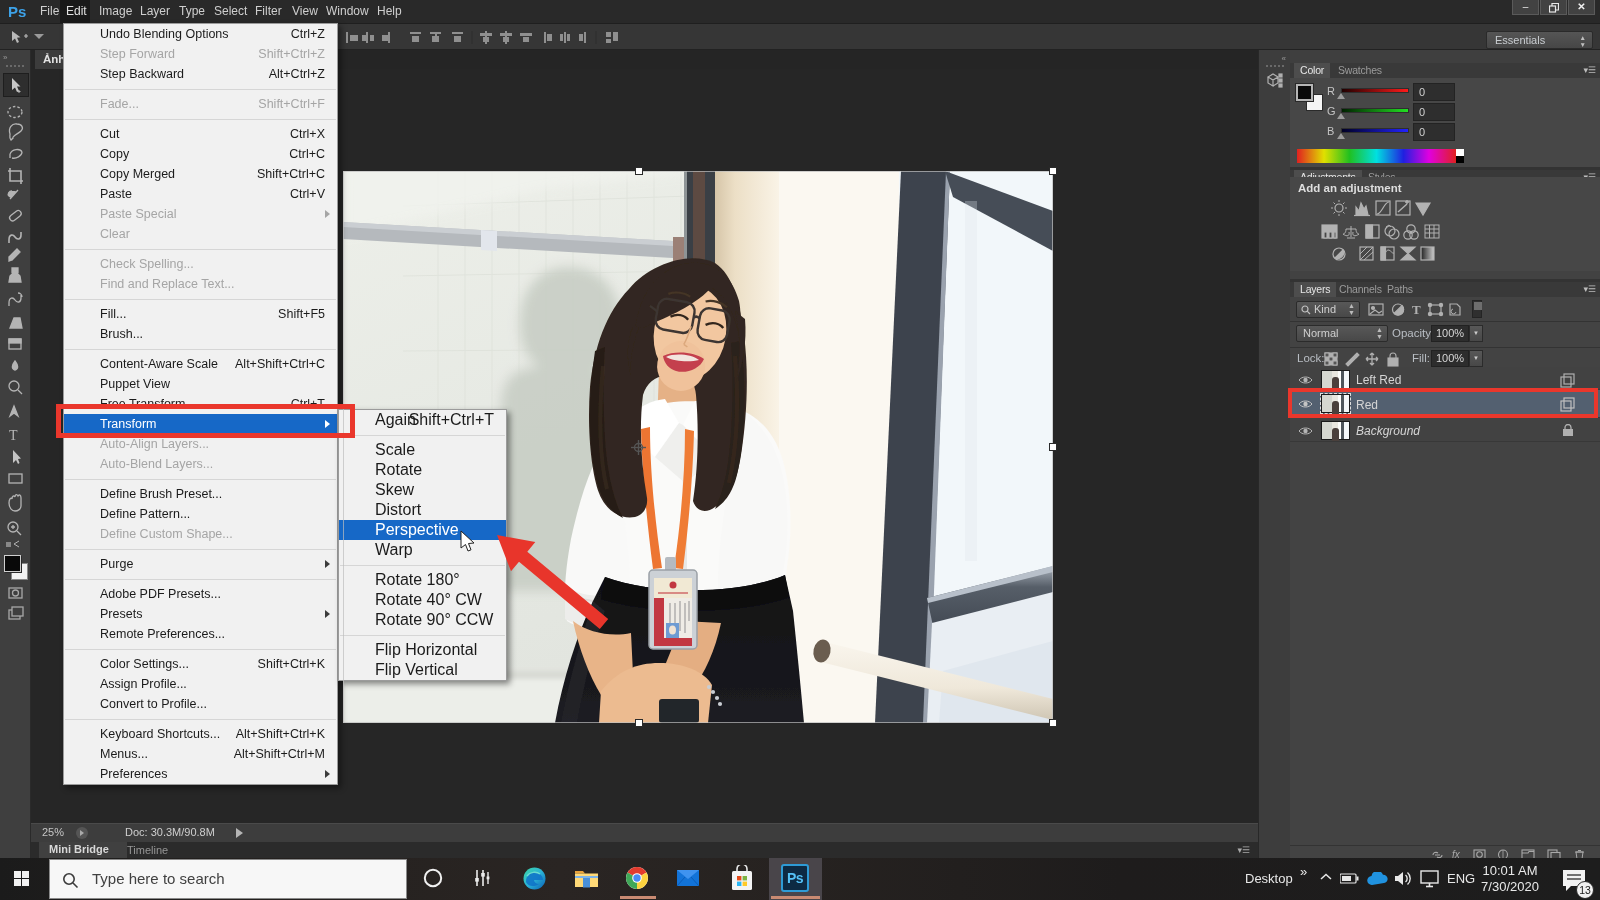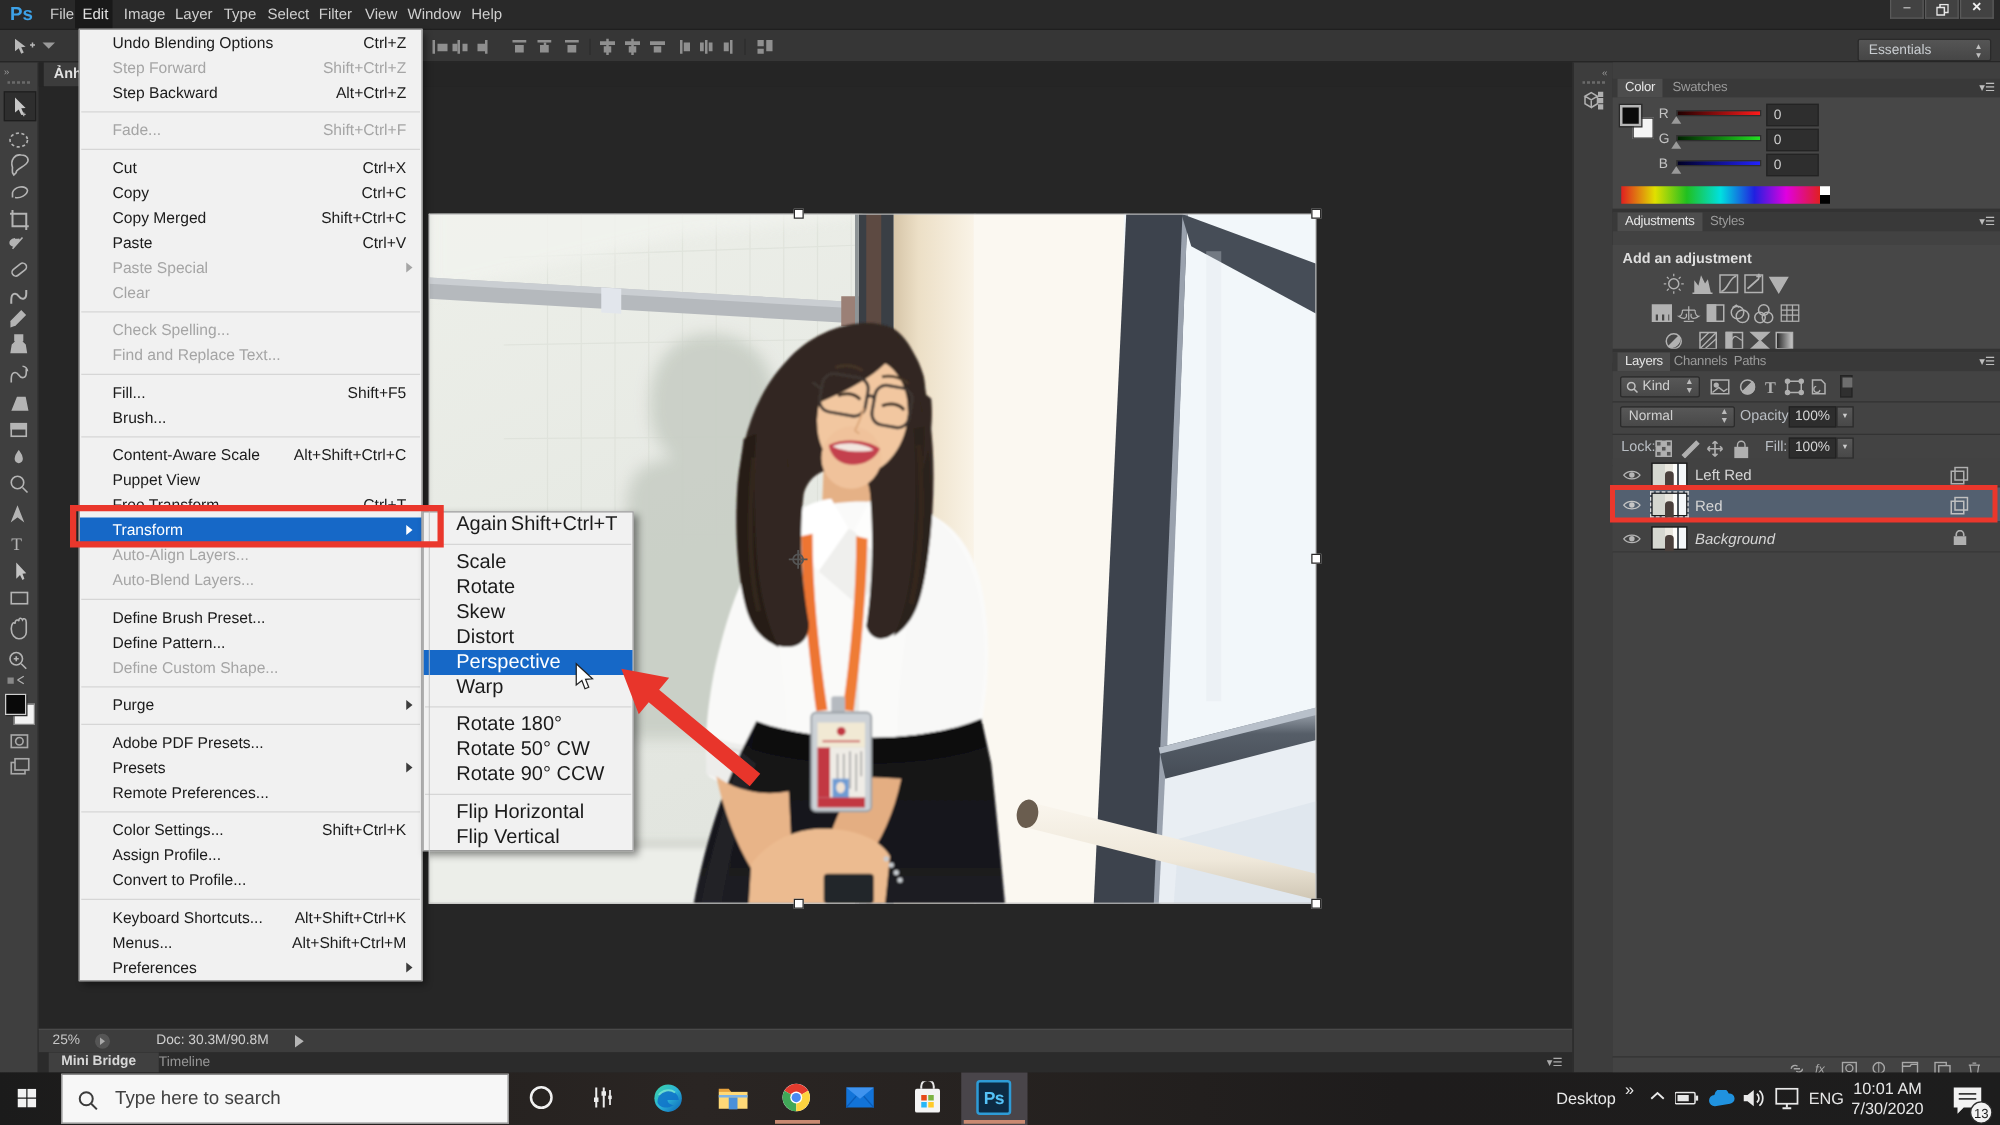--- a/index.html
+++ b/index.html
@@ -20,21 +20,21 @@
 #taskbar{left:0;top:858px;width:1600px;height:42px;background:linear-gradient(90deg,#1b1b1b 0%,#23201e 15%,#2a2523 35%,#262220 50%,#1e1c1c 70%,#1d1d1d 100%)}
 .panel-tabs{position:absolute;left:0;width:310px;height:15px;background:#393939}
 .ptab{position:absolute;top:0;height:15px;line-height:15px;font-size:10.5px;padding:0 6px;color:#9b9b9b;letter-spacing:-0.2px}
 .ptab.act{background:#4d4d4d;color:#e6e6e6}
 .pmenu{position:absolute;right:4px;color:#bdbdbd;font-size:9px;top:2px}
 .lrow{position:absolute;left:0;width:310px;height:24px;background:#424242;border-bottom:1px solid #383838;color:#d5d5d5;font-size:12px}
 .thumb{position:absolute;left:31px;top:2px;width:29px;height:19px;background:linear-gradient(90deg,#d5d7d0 0 36%,#e9e7df 36% 60%,#fdfdfb 60% 72%,#4e555b 72% 80%,#f4f7f9 80% 100%);border:1px solid #1a1a1a}
 .thumb:after{content:"";position:absolute;left:10px;top:6px;width:7px;height:13px;background:#4a403c;border-radius:3px 3px 0 0}
 #editmenu{left:63px;top:23px;width:275px;background:#f1f1f1;border:1px solid #9b9b9b;box-shadow:3px 3px 6px rgba(0,0,0,.45);color:#1b1b1b;font-size:12.5px}
 #submenu{left:338px;top:409px;width:169px;background:#f1f1f1;border:1px solid #9b9b9b;box-shadow:3px 3px 6px rgba(0,0,0,.45);color:#1b1b1b;font-size:16px}
-.m-item{position:relative;height:20px;line-height:20px;padding-left:26px}
+.m-item{position:relative;height:20px;line-height:20px;padding-left:36px}
 .m-item .sc{position:absolute;right:12px}
 .m-item.dis{color:#a5a5a5}
 .m-sep{height:1px;background:#d6d6d6;margin:4.5px 1px}
 .m-arrow{position:absolute;right:7px;top:5.5px;width:0;height:0;border-left:5px solid #3c3c3c;border-top:4px solid transparent;border-bottom:4px solid transparent}
 .m-item.dis .m-arrow{border-left-color:#a5a5a5}
 .hl{background:#1668c7;color:#fff}
 .hl .m-arrow{border-left-color:#fff}
 .redbox{position:absolute;border:5px solid #ea372c;z-index:60}
 .cval{position:absolute;left:123px;width:42px;height:18px;background:#2e2e2e;border:1px solid #232323;color:#cfcfcf;font-size:11px;line-height:17px;padding-left:5px}
 .handle{position:absolute;width:8px;height:8px;background:#fff;border:1px solid #2a2a2a;z-index:21}
@@ -214,21 +214,21 @@
   <div style="position:absolute;left:166px;top:71px;width:8px;height:7px;background:#fff"></div>
   <div style="position:absolute;left:166px;top:78px;width:8px;height:7px;background:#000"></div>
 </div>
 
 <div style="position:absolute;left:0;top:117px;width:310px;height:3px;background:#333"></div>
 <div class="panel-tabs" style="top:120px">
   <div class="ptab act" style="left:4px">Adjustments</div>
   <div class="ptab" style="left:72px">Styles</div>
   <div class="pmenu">▾☰</div>
 </div>
-<div style="position:absolute;left:0;top:146px;width:310px;height:94px;background:#474747">
+<div style="position:absolute;left:0;top:127px;width:310px;height:94px;background:#474747">
   <div style="position:absolute;left:8px;top:5px;color:#dedede;font-size:11.5px;font-weight:bold">Add an adjustment</div>
   <svg style="position:absolute;left:0;top:22px" width="310" height="70" viewBox="0 0 310 70">
   <g stroke="#b2b2b2" fill="none" stroke-width="1.2">
     <circle cx="49" cy="9" r="4"></circle>
           <g stroke-width="1">
             <line x1="49" y1="1" x2="49" y2="3"></line>
             <line x1="49" y1="15" x2="49" y2="17"></line>
             <line x1="41" y1="9" x2="43" y2="9"></line>
             <line x1="55" y1="9" x2="57" y2="9"></line>
             <line x1="43.5" y1="3.5" x2="45" y2="5"></line>
@@ -662,21 +662,21 @@
   <div class="m-item">Again<span class="sc">Shift+Ctrl+T</span></div>
   <div class="m-sep"></div>
   <div class="m-item">Scale</div>
   <div class="m-item">Rotate</div>
   <div class="m-item">Skew</div>
   <div class="m-item">Distort</div>
   <div class="m-item hl">Perspective</div>
   <div class="m-item">Warp</div>
   <div class="m-sep"></div>
   <div class="m-item">Rotate 180°</div>
-  <div class="m-item">Rotate 50° CW</div>
+  <div class="m-item">Rotate 40° CW</div>
   <div class="m-item">Rotate 90° CCW</div>
   <div class="m-sep"></div>
   <div class="m-item">Flip Horizontal</div>
   <div class="m-item">Flip Vertical</div>
 </div>
 <svg class="abs" id="annot" style="left:400px;top:500px;z-index:70" width="260" height="180" viewBox="0 0 260 180">
   <g>
     <path d="M 208.2,119.0 L 127.3,51.7 L 135.3,42.1 L 97.0,35.0 L 111.0,71.3 L 119.0,61.7 L 199.8,129.0 Z" fill="#e8352b"></path>
   </g>
   <path d="M 61,31 L 61,48 L 65.5,44.5 L 68,51 L 71,49.8 L 68.5,43.5 L 74,43 Z" fill="#fff" stroke="#222" stroke-width="1"></path>

